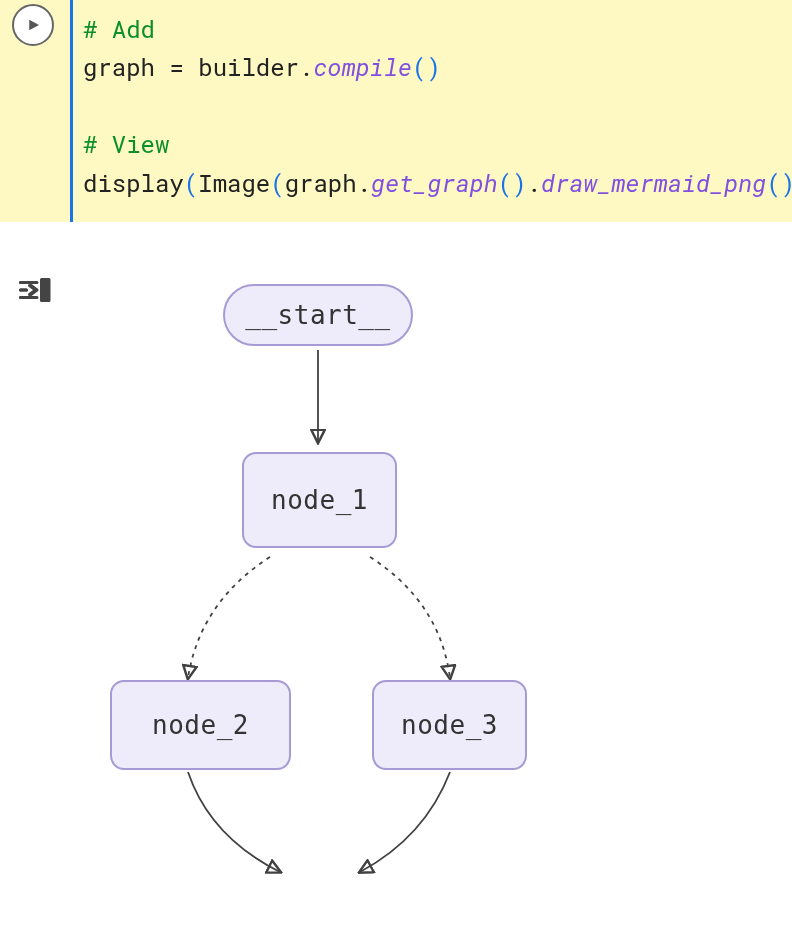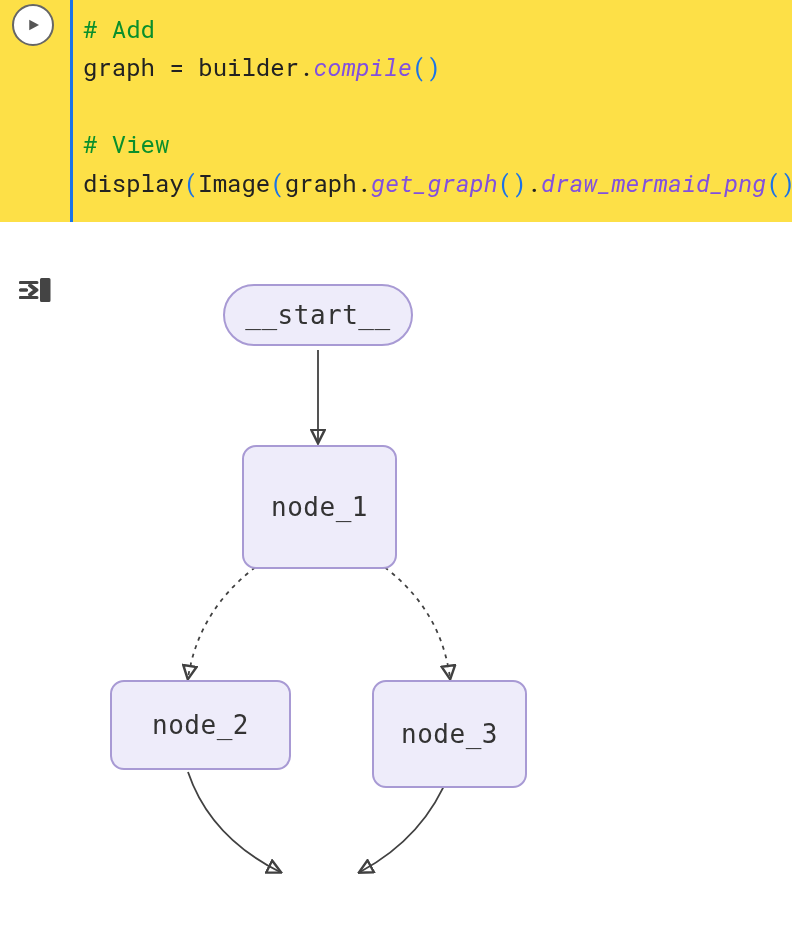--- a/index.html
+++ b/index.html
@@ -6,21 +6,21 @@
     body {
       font-family: -apple-system, BlinkMacSystemFont, "Segoe UI", Roboto, sans-serif;
       background:#fff;
       width:792px;
       height:952px;
       overflow:hidden;
     }
 
     .cell {
       display:flex;
-      background:#fde047;
+      background:#fef9c3;
       width:100%;
     }
     .gutter {
       width:70px;
       flex:0 0 70px;
       position:relative;
     }
     .run-btn {
       position:absolute;
       top:4px;
@@ -160,22 +160,22 @@
 
         <path class="dashed" d="M290 275 Q360 320 370 396" marker-end="url(#arrow)"></path>
 
         <path d="M108 490 Q130 555 200 590" marker-end="url(#arrow)"></path>
 
         <path d="M370 490 Q345 555 280 590" marker-end="url(#arrow)"></path>
       </svg>
 
       <div class="g-node pill" style="left:143px; top:2px; width:190px; height:62px;">__start__</div>
 
-      <div class="g-node" style="left:162px; top:163px; width:155px; height:124px;text-align:center;">node_1</div>
+      <div class="g-node" style="left:162px; top:170px; width:155px; height:96px;text-align:center;">node_1</div>
 
       <div class="g-node" style="left:30px; top:398px; width:181px; height:90px;">node_2</div>
 
-      <div class="g-node" style="left:292px; top:398px; width:155px; height:108px;">node_3</div>
+      <div class="g-node" style="left:292px; top:398px; width:155px; height:90px;">node_3</div>
 
 
     </div>
   </div>
 </div>
 
 </body></html>

